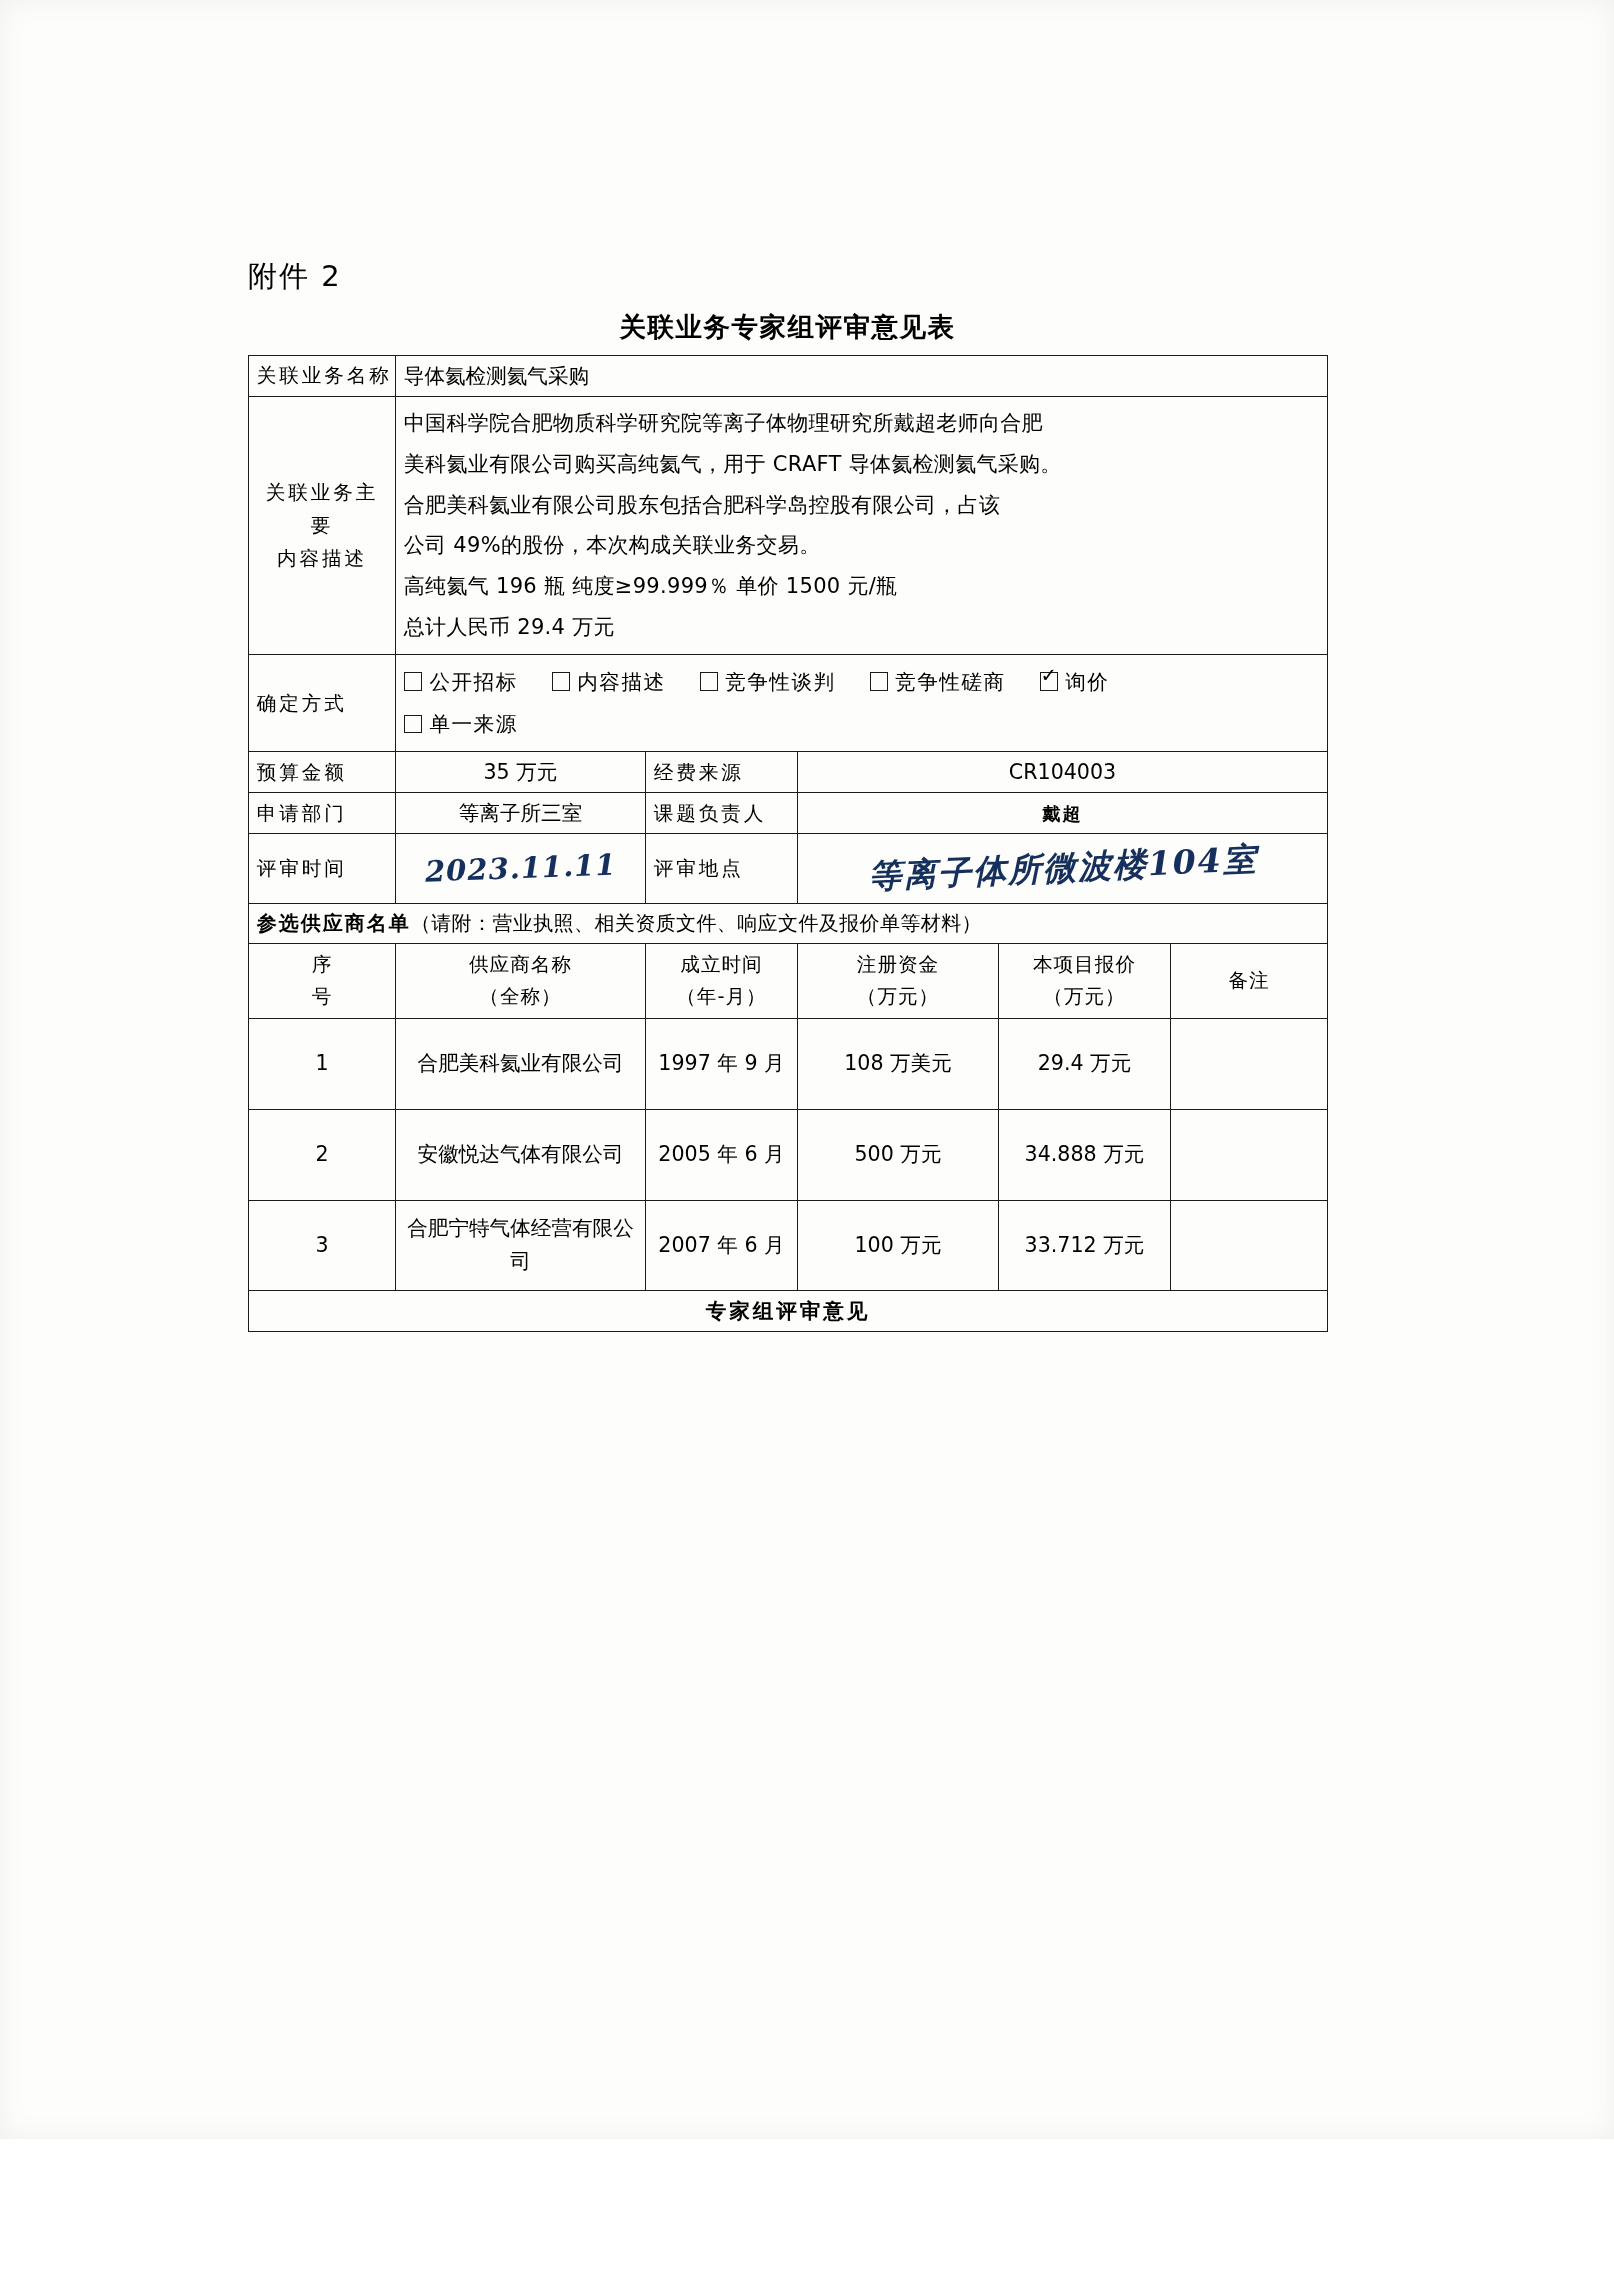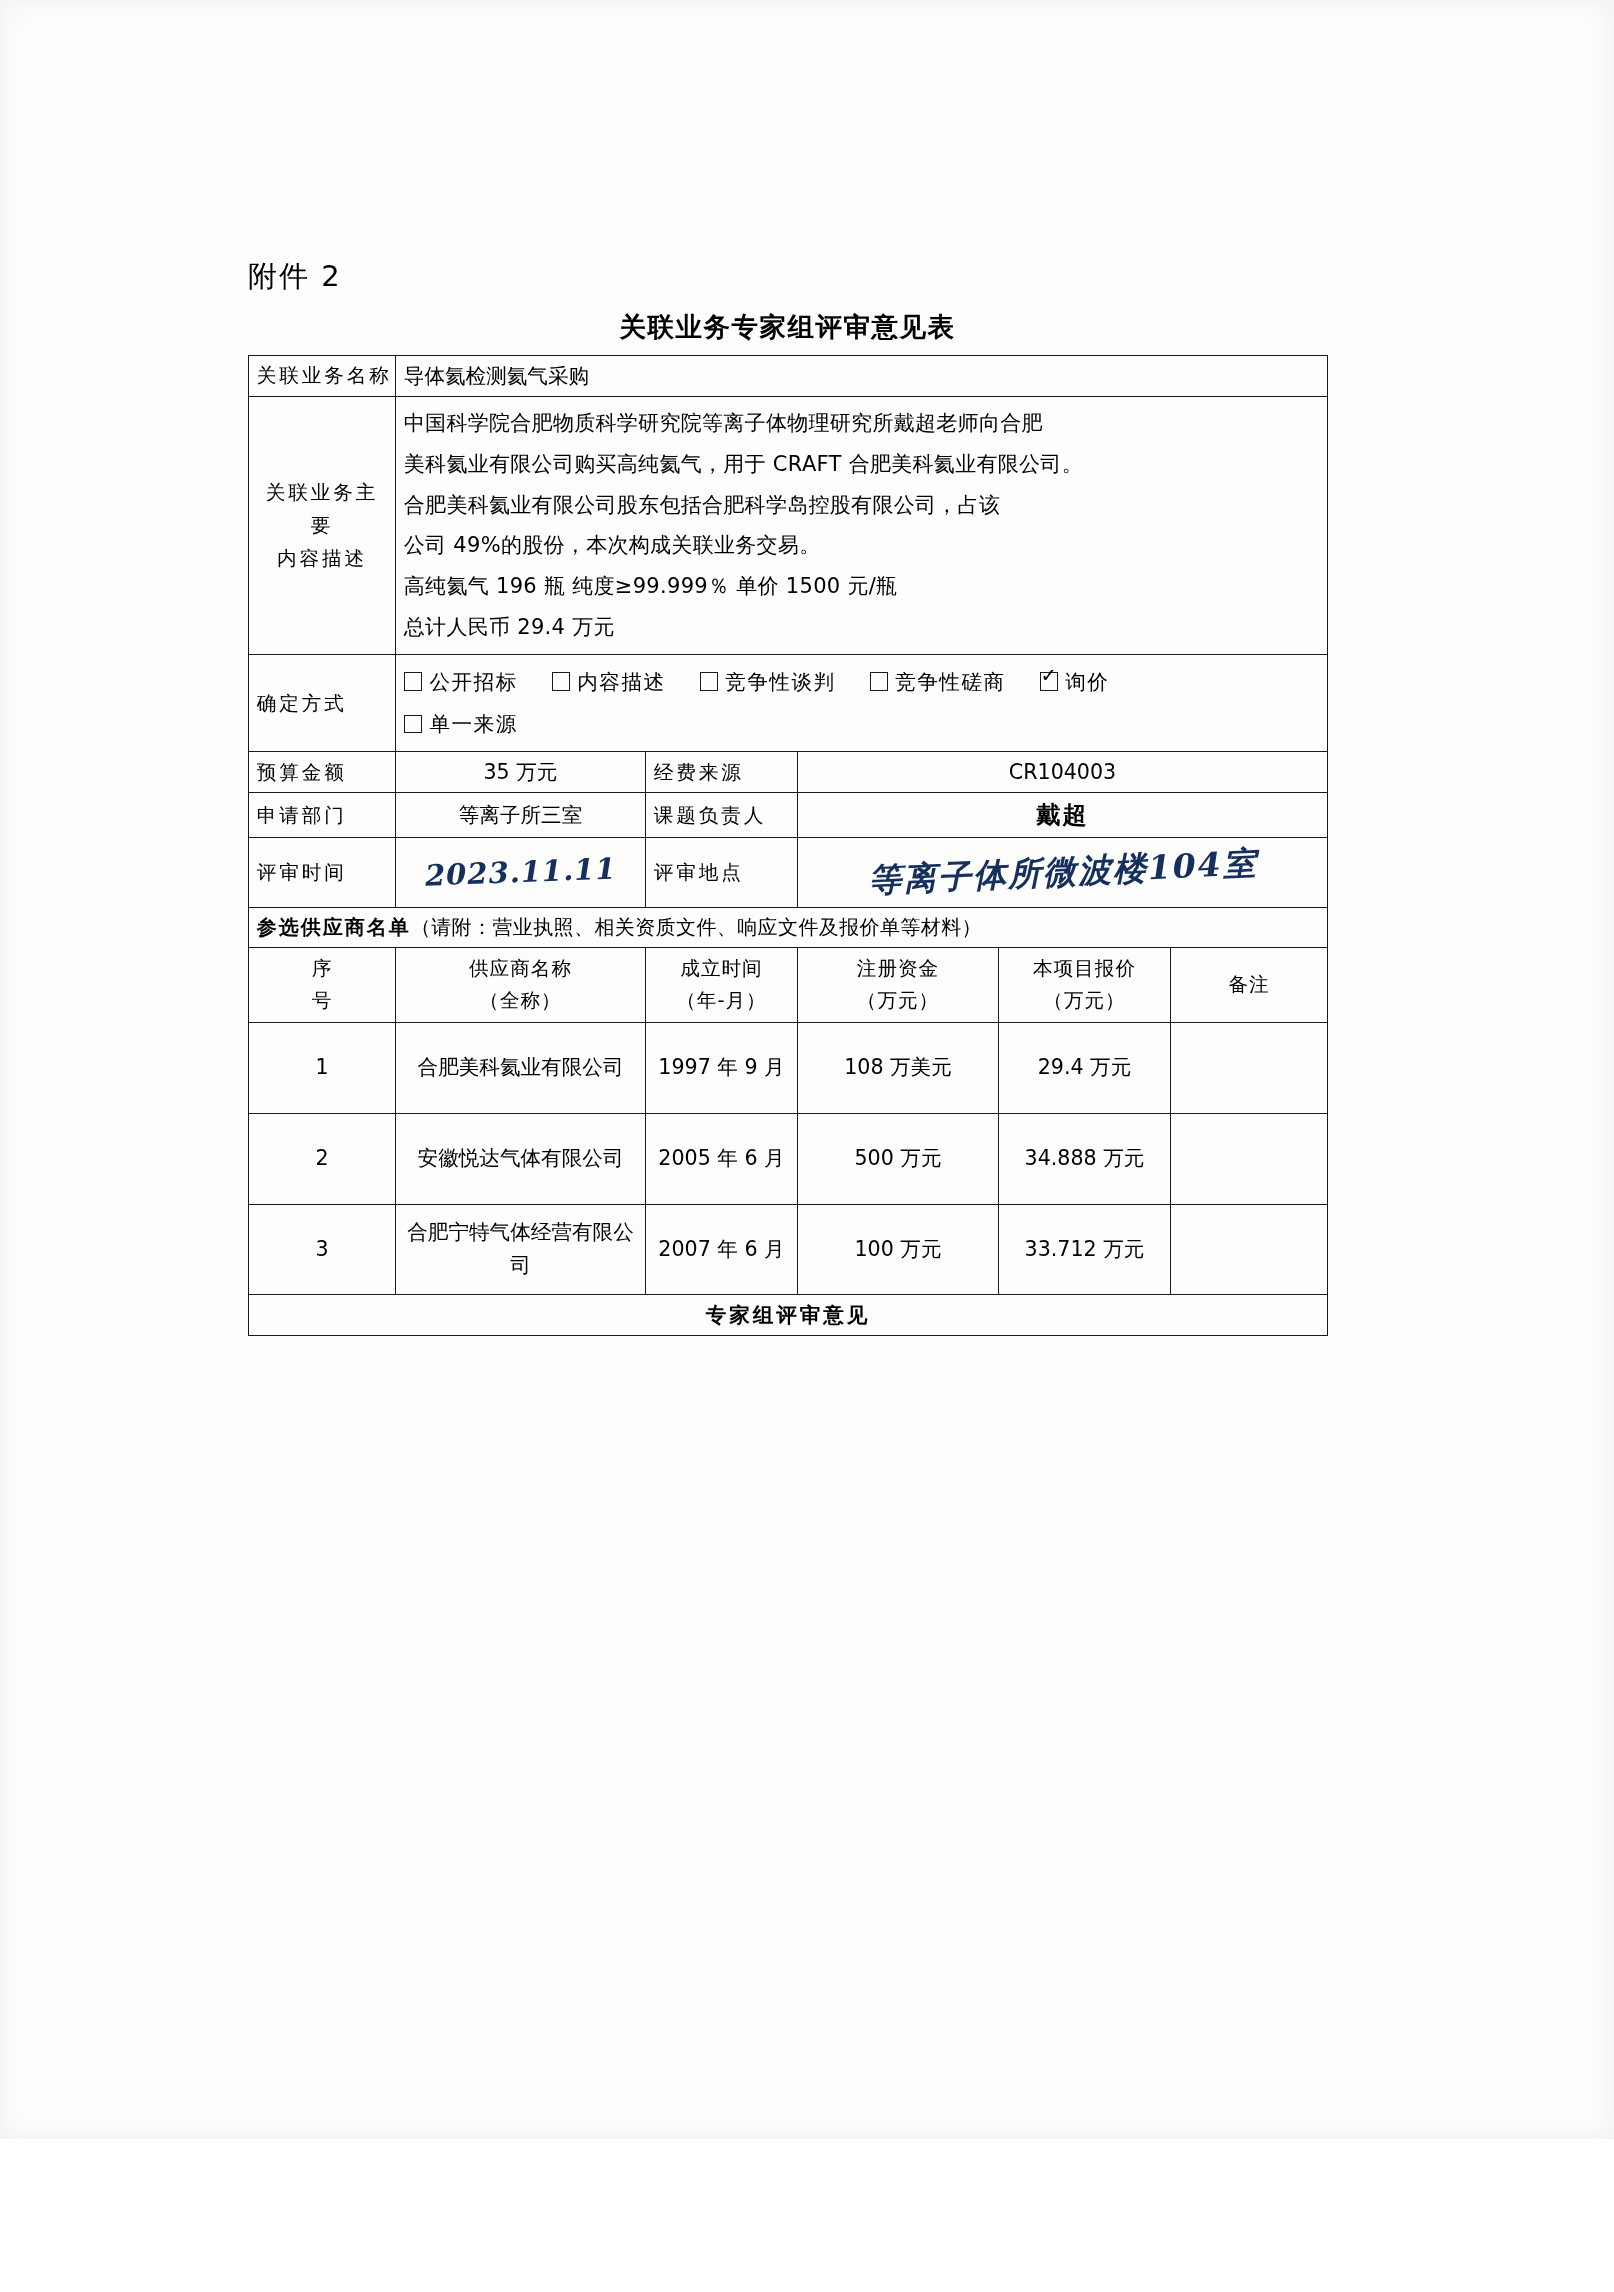--- a/index.html
+++ b/index.html
@@ -136,21 +136,21 @@
   }
   .hand.small { font-size: 29px; }
   .hand.place {
     font-size: 33px;
     transform: rotate(-2.6deg);
     letter-spacing: 2px;
   }
   .hand-name {
     font-family: "DejaVu Serif", serif;
     font-weight: bold;
-    font-size: 24px;
+    font-size: 18px;
     letter-spacing: 2px;
   }
 
   .suppliers-head {
     text-align: left;
     padding: 6.9px 9.8px 6.9px 13.7px;
     font-size: 20px;
     letter-spacing: 0.4px;
     white-space: nowrap;
   }
@@ -202,21 +202,21 @@
       <td class="val-left" colspan="6">导体氦检测氦气采购</td>
     </tr>
 
     <tr>
       <td class="lbl-2l">
         <div>关联业务主要</div>
         <div>内容描述</div>
       </td>
       <td class="desc" colspan="6" style="height:235px">
         <div>中国科学院合肥物质科学研究院等离子体物理研究所戴超老师向合肥</div>
-        <div>美科氦业有限公司购买高纯氦气，用于 CRAFT 合肥美科氦业有限公司。</div>
+        <div>美科氦业有限公司购买高纯氦气，用于 CRAFT 导体氦检测氦气采购。</div>
         <div>合肥美科氦业有限公司股东包括合肥科学岛控股有限公司，占该</div>
         <div>公司 49%的股份，本次构成关联业务交易。</div>
         <div>高纯氦气 196 瓶    纯度≥99.999％   单价 1500 元/瓶</div>
         <div>总计人民币 29.4 万元</div>
       </td>
     </tr>
 
     <tr>
       <td class="lbl">确定方式</td>
       <td class="checks" colspan="6">

